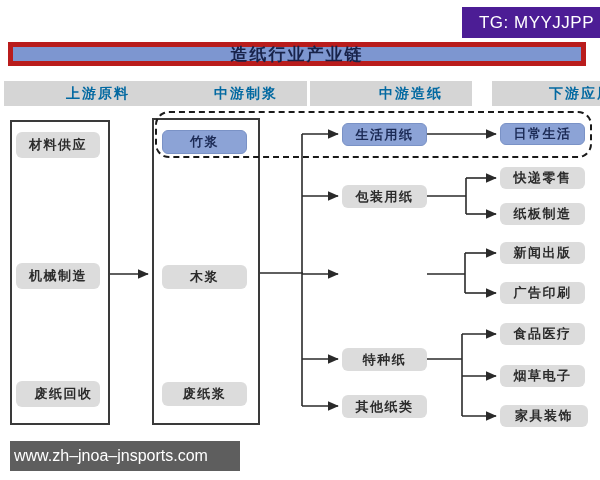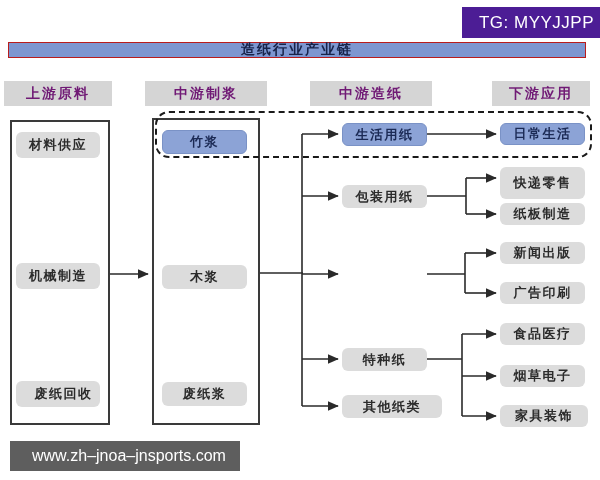--- a/index.html
+++ b/index.html
@@ -9,50 +9,50 @@
   }
   .stage{position:absolute;inset:0;}
   
   .tg-badge{
     position:absolute;left:462px;top:7px;width:149px;height:31px;
     background:#4c1d95;color:#ffffff;display:flex;align-items:center;justify-content:center;
     font-family:"Liberation Sans","DejaVu Sans",sans-serif;font-size:17px;letter-spacing:.5px;
   }
   
   .title-bar{
-    position:absolute;left:8px;top:42px;width:578px;height:16px;
-    background:#7d96d0;border:1px solid #b91c1c;box-sizing:border-box;
+    position:absolute;left:8px;top:42px;width:578px;height:24px;
+    background:#7d96d0;border:5px solid #b91c1c;box-sizing:border-box;
     display:flex;align-items:center;justify-content:center;
-    font-size:14px;font-weight:700;color:#18234a;letter-spacing:2px;
+    font-size:17px;font-weight:700;color:#18234a;letter-spacing:2px;
   }
   .col-header{
     position:absolute;height:25px;background:#d5d5d5;
     display:flex;align-items:center;justify-content:center;
-    font-size:14px;font-weight:700;color:#701a75;letter-spacing:2px;
+    font-size:14px;font-weight:700;color:#0369a1;letter-spacing:2px;padding-left:40px;
   }
   .group-frame{
     position:absolute;border:2px solid #3a3a3a;box-sizing:border-box;background:transparent;
   }
   .highlight-frame{
     position:absolute;left:155px;top:111px;width:437px;height:47px;box-sizing:border-box;
     border:2px dashed #1a1a1a;border-radius:14px;
   }
   .node{
     position:absolute;display:flex;align-items:center;justify-content:center;
     background:#dcdcdc;border-radius:6px;
     font-size:13px;font-weight:600;color:#2b2b2b;letter-spacing:1.5px;box-sizing:border-box;
   }
   .node.blue{
     background:#8ca3d6;border:1px solid #7a92c6;color:#1b2a55;font-weight:700;
   }
   .connectors{position:absolute;left:0;top:0;pointer-events:none;}
   .url-bar{
     position:absolute;left:10px;top:441px;width:230px;height:30px;
     background:#5e5e5e;color:#ffffff;display:flex;align-items:center;
-    padding-left:22px;box-sizing:border-box;
+    padding-left:4px;box-sizing:border-box;
     font-family:"Liberation Sans","DejaVu Sans",sans-serif;font-size:16px;
   }
 </style>
 </head>
 <body>
 
 <div class="stage">
 
   <div class="tg-badge">TG: MYYJJPP</div>
 
@@ -104,24 +104,24 @@
   <div class="node" style="left:16px;top:263px;width:84px;height:26px;">机械制造</div>
   <div class="node" style="left:16px;top:381px;width:84px;height:26px;padding-left:11px;">废纸回收</div>
 
   <div class="node blue" style="left:162px;top:130px;width:85px;height:24px;">竹浆</div>
   <div class="node" style="left:162px;top:265px;width:85px;height:24px;">木浆</div>
   <div class="node" style="left:162px;top:382px;width:85px;height:24px;">废纸浆</div>
 
   <div class="node blue" style="left:342px;top:123px;width:85px;height:23px;">生活用纸</div>
   <div class="node" style="left:342px;top:185px;width:85px;height:23px;">包装用纸</div>
   <div class="node" style="left:342px;top:348px;width:85px;height:23px;">特种纸</div>
-  <div class="node" style="left:342px;top:395px;width:100px;height:23px;">其他纸类</div>
+  <div class="node" style="left:342px;top:395px;width:85px;height:23px;">其他纸类</div>
 
   <div class="node blue" style="left:500px;top:123px;width:85px;height:22px;">日常生活</div>
-  <div class="node" style="left:500px;top:167px;width:85px;height:32px;">快递零售</div>
+  <div class="node" style="left:500px;top:167px;width:85px;height:22px;">快递零售</div>
   <div class="node" style="left:500px;top:203px;width:85px;height:22px;">纸板制造</div>
   <div class="node" style="left:500px;top:242px;width:85px;height:22px;">新闻出版</div>
   <div class="node" style="left:500px;top:282px;width:85px;height:22px;">广告印刷</div>
   <div class="node" style="left:500px;top:323px;width:85px;height:22px;">食品医疗</div>
   <div class="node" style="left:500px;top:365px;width:85px;height:22px;">烟草电子</div>
   <div class="node" style="left:500px;top:405px;width:88px;height:22px;">家具装饰</div>
 
   <div class="url-bar">www.zh–jnoa–jnsports.com</div>
 
 </div>

